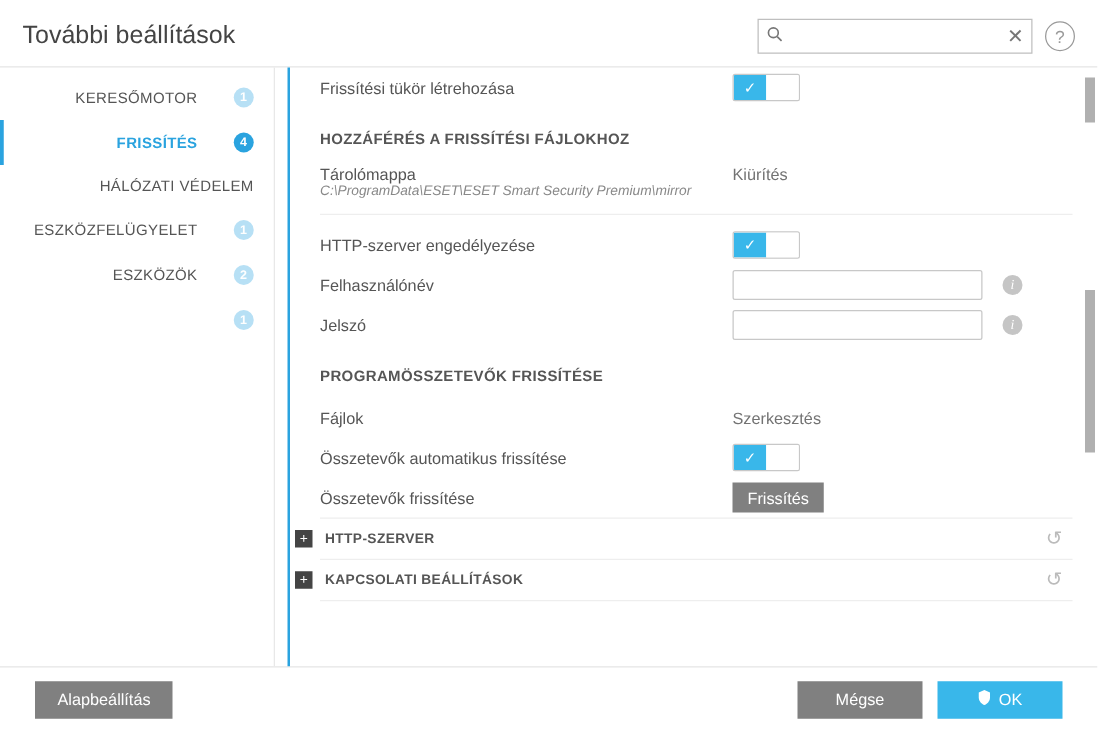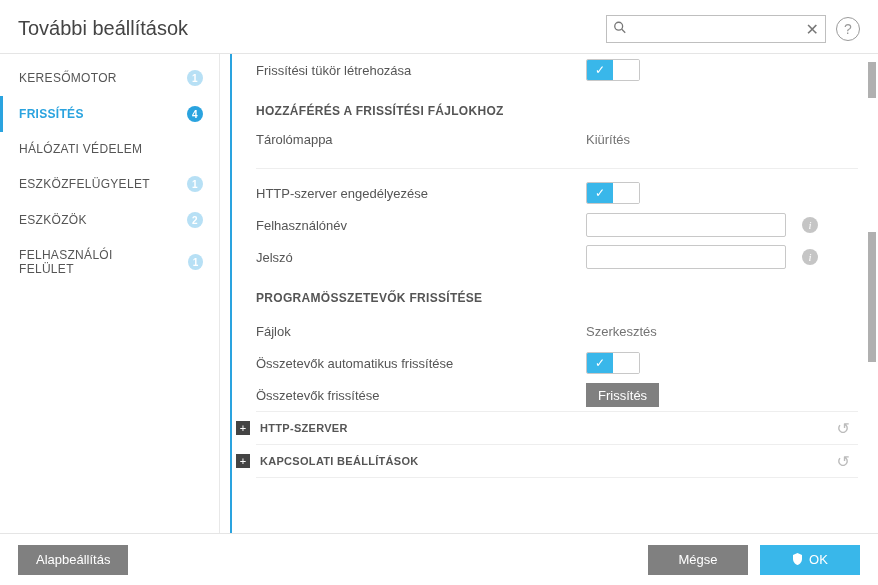--- a/index.html
+++ b/index.html
@@ -72,21 +72,21 @@
     padding-top: 6px;
     overflow-y: auto;
   }
   .side-item {
     padding: 10px 16px 10px 16px;
     font-size: 12px;
     color: #555;
     letter-spacing: 0.3px;
     display: flex;
     align-items: center;
-    justify-content: space-between;
+    justify-content: flex-end;
     border-left: 3px solid transparent;
     cursor: pointer;
     gap: 29px;
   }
   .side-item.active {
     color: #2aa3df;
     font-weight: 600;
     border-left-color: #2aa3df;
   }
   .badge {
@@ -233,21 +233,21 @@
     width: 8px;
     background: #b0b0b0;
     border-radius: 0;
   }
   .footer {
     height: 52px;
     border-top: 1px solid #e5e5e5;
     display: flex;
     align-items: center;
     justify-content: space-between;
-    padding: 0 18px;
+    padding: 0 28px;
   }
   .footer-left, .footer-right { display: flex; gap: 12px; }
   .btn {
     height: 30px;
     min-width: 100px;
     padding: 0 18px;
     border: none;
     font-size: 13px;
     cursor: pointer;
     display: inline-flex;
@@ -296,21 +296,20 @@
     </div>
     <div class="side-item">
       <span>ESZKÖZFELÜGYELET</span>
       <span class="badge">1</span>
     </div>
     <div class="side-item">
       <span>ESZKÖZÖK</span>
       <span class="badge">2</span>
     </div>
     <div class="side-item">
-      <span>FELHASZNÁLÓI FELÜLET</span>
       <span class="badge">1</span>
     </div>
   </div>
 
   <div class="content">
     <div class="content-inner">
 
       <div class="row">
         <div class="label-col">Frissítési tükör létrehozása</div>
         <div class="ctrl-col">
@@ -319,20 +318,21 @@
             <div class="off"></div>
           </div>
         </div>
       </div>
 
       <div class="section-head">HOZZÁFÉRÉS A FRISSÍTÉSI FÁJLOKHOZ</div>
 
       <div class="row" style="align-items:flex-start;">
         <div class="label-col">
           <div>Tárolómappa</div>
+          <div class="subtext">C:\ProgramData\ESET\ESET Smart Security Premium\mirror</div>
         </div>
         <div class="ctrl-col">
           <span class="link">Kiürítés</span>
         </div>
       </div>
 
       <div class="divider"></div>
 
       <div class="row">
         <div class="label-col">HTTP-szerver engedélyezése</div>

